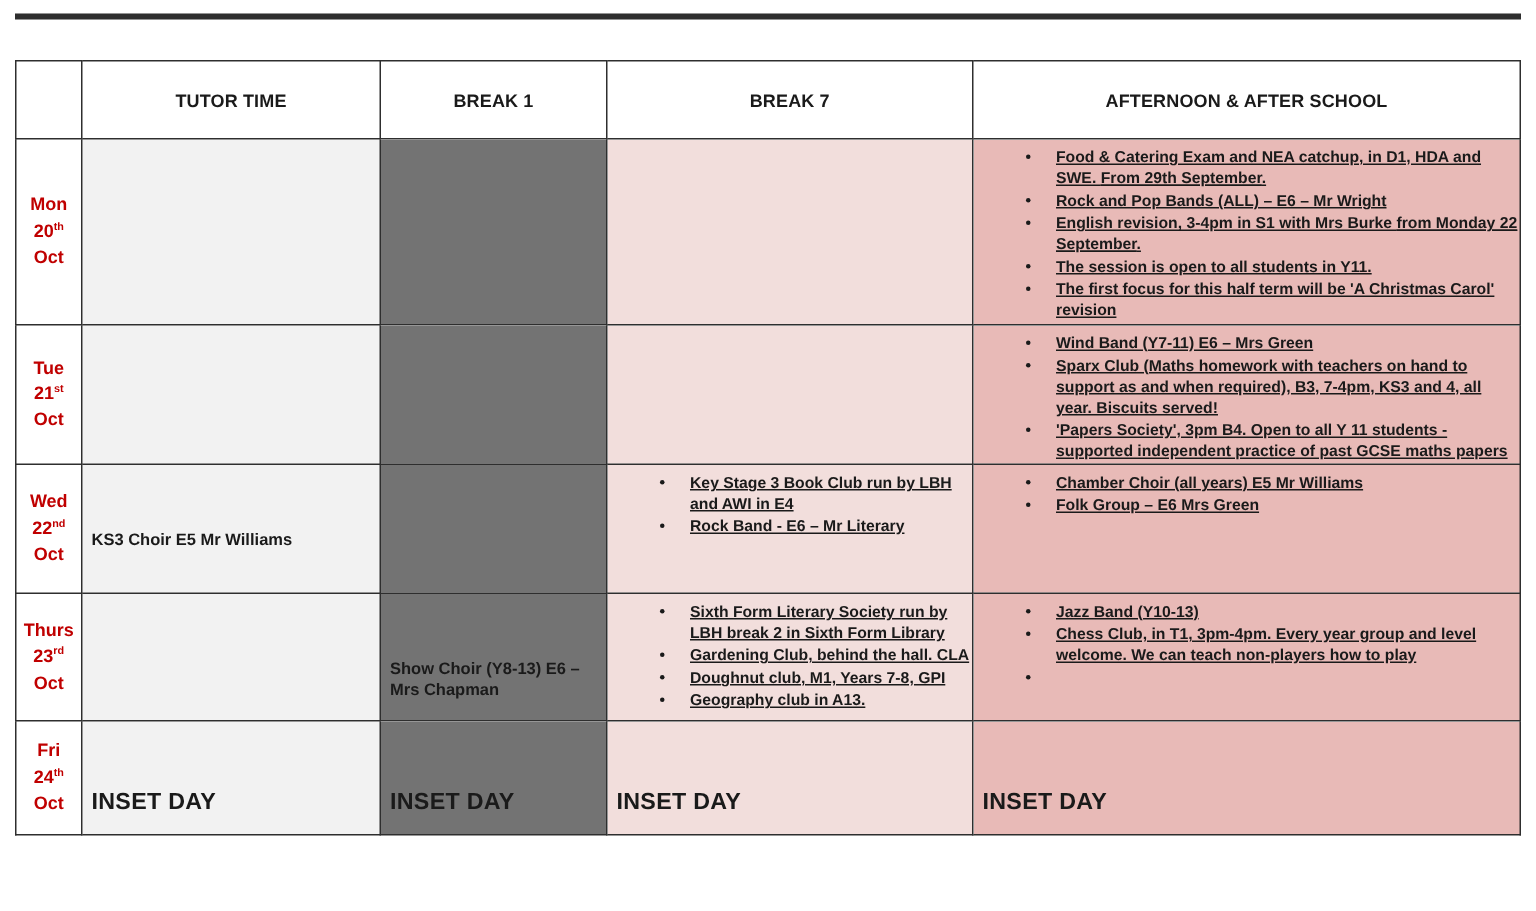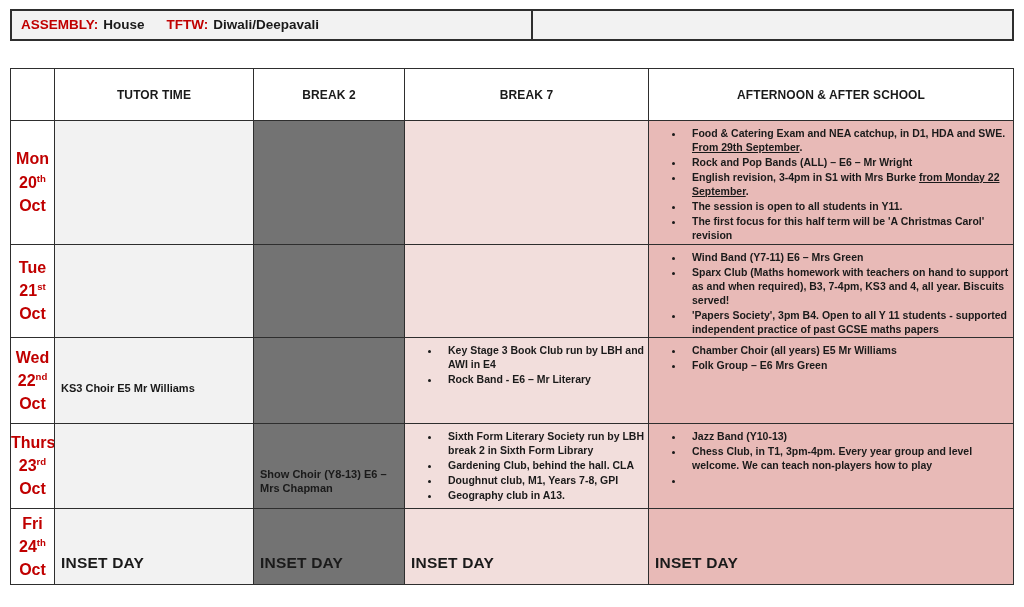--- a/index.html
+++ b/index.html
@@ -45,59 +45,58 @@
   table.grid th, table.grid td{
     border:1.5px solid var(--line);
     padding:0;box-sizing:border-box;overflow:hidden;
   }
   table.grid th{
     height:52px;vertical-align:middle;text-align:center;
     font-size:12px;background:#fff;letter-spacing:.1px;
   }
   td.day-cell{
     vertical-align:middle;text-align:center;background:#fff;
-    color:var(--red);font-size:16px;line-height:1.45;
+    color:var(--red);font-size:12px;line-height:1.45;
   }
   td.body-cell{vertical-align:top;}
   td.col-tutor{background:var(--gray);}
   td.col-break1{background:#737373;}
   td.col-break2{background:var(--pink-light);}
   td.col-afternoon{background:var(--pink-dark);}
   .plain{font-size:11px;padding:3px 6px;line-height:1.3;margin-top:40px;}
   .inset{font-size:15.5px;padding:4px 6px;letter-spacing:.2px;}
   ul.blist{
-    margin:5px 0 0 4px;padding-left:32px;
-    font-size:10.5px;line-height:1.34;list-style:disc;
+    margin:5px 0 0 16px;padding-left:32px;
+    font-size:10.5px;line-height:1.34;list-style:disc;text-decoration:underline;
   }
   ul.blist li{padding-left:7px;margin-bottom:1px;}
   .u{text-decoration:underline;}
 </style>
 </head>
 <body>
 
 <div class="page">
 
 
   <div class="infobar">
-    <div class="info-cell info-left"><span class="lbl">ASSEMBLY:</span><span class="val-gap"></span><span>House</span><span class="pair-gap"></span><span class="lbl">TFTW:</span><span class="val-gap"></span><span>Diwali/Deepavali</span></div>
   </div>
 
   <table class="grid">
     <colgroup>
       <col style="width:44px">
       <col style="width:199px">
       <col style="width:151px">
       <col style="width:244px">
       <col style="width:365px">
     </colgroup>
     <thead>
       <tr>
           <th></th>
           <th>TUTOR TIME</th>
-          <th>BREAK 2</th>
+          <th>BREAK 1</th>
           <th>BREAK 7</th>
           <th>AFTERNOON &amp; AFTER SCHOOL</th>
         </tr>
     </thead>
     <tbody>
         <tr style="height: 115px;">
           <td class="day-cell">
             <div>Mon</div>
             <div>20<sup>th</sup></div>
             <div>Oct</div>

